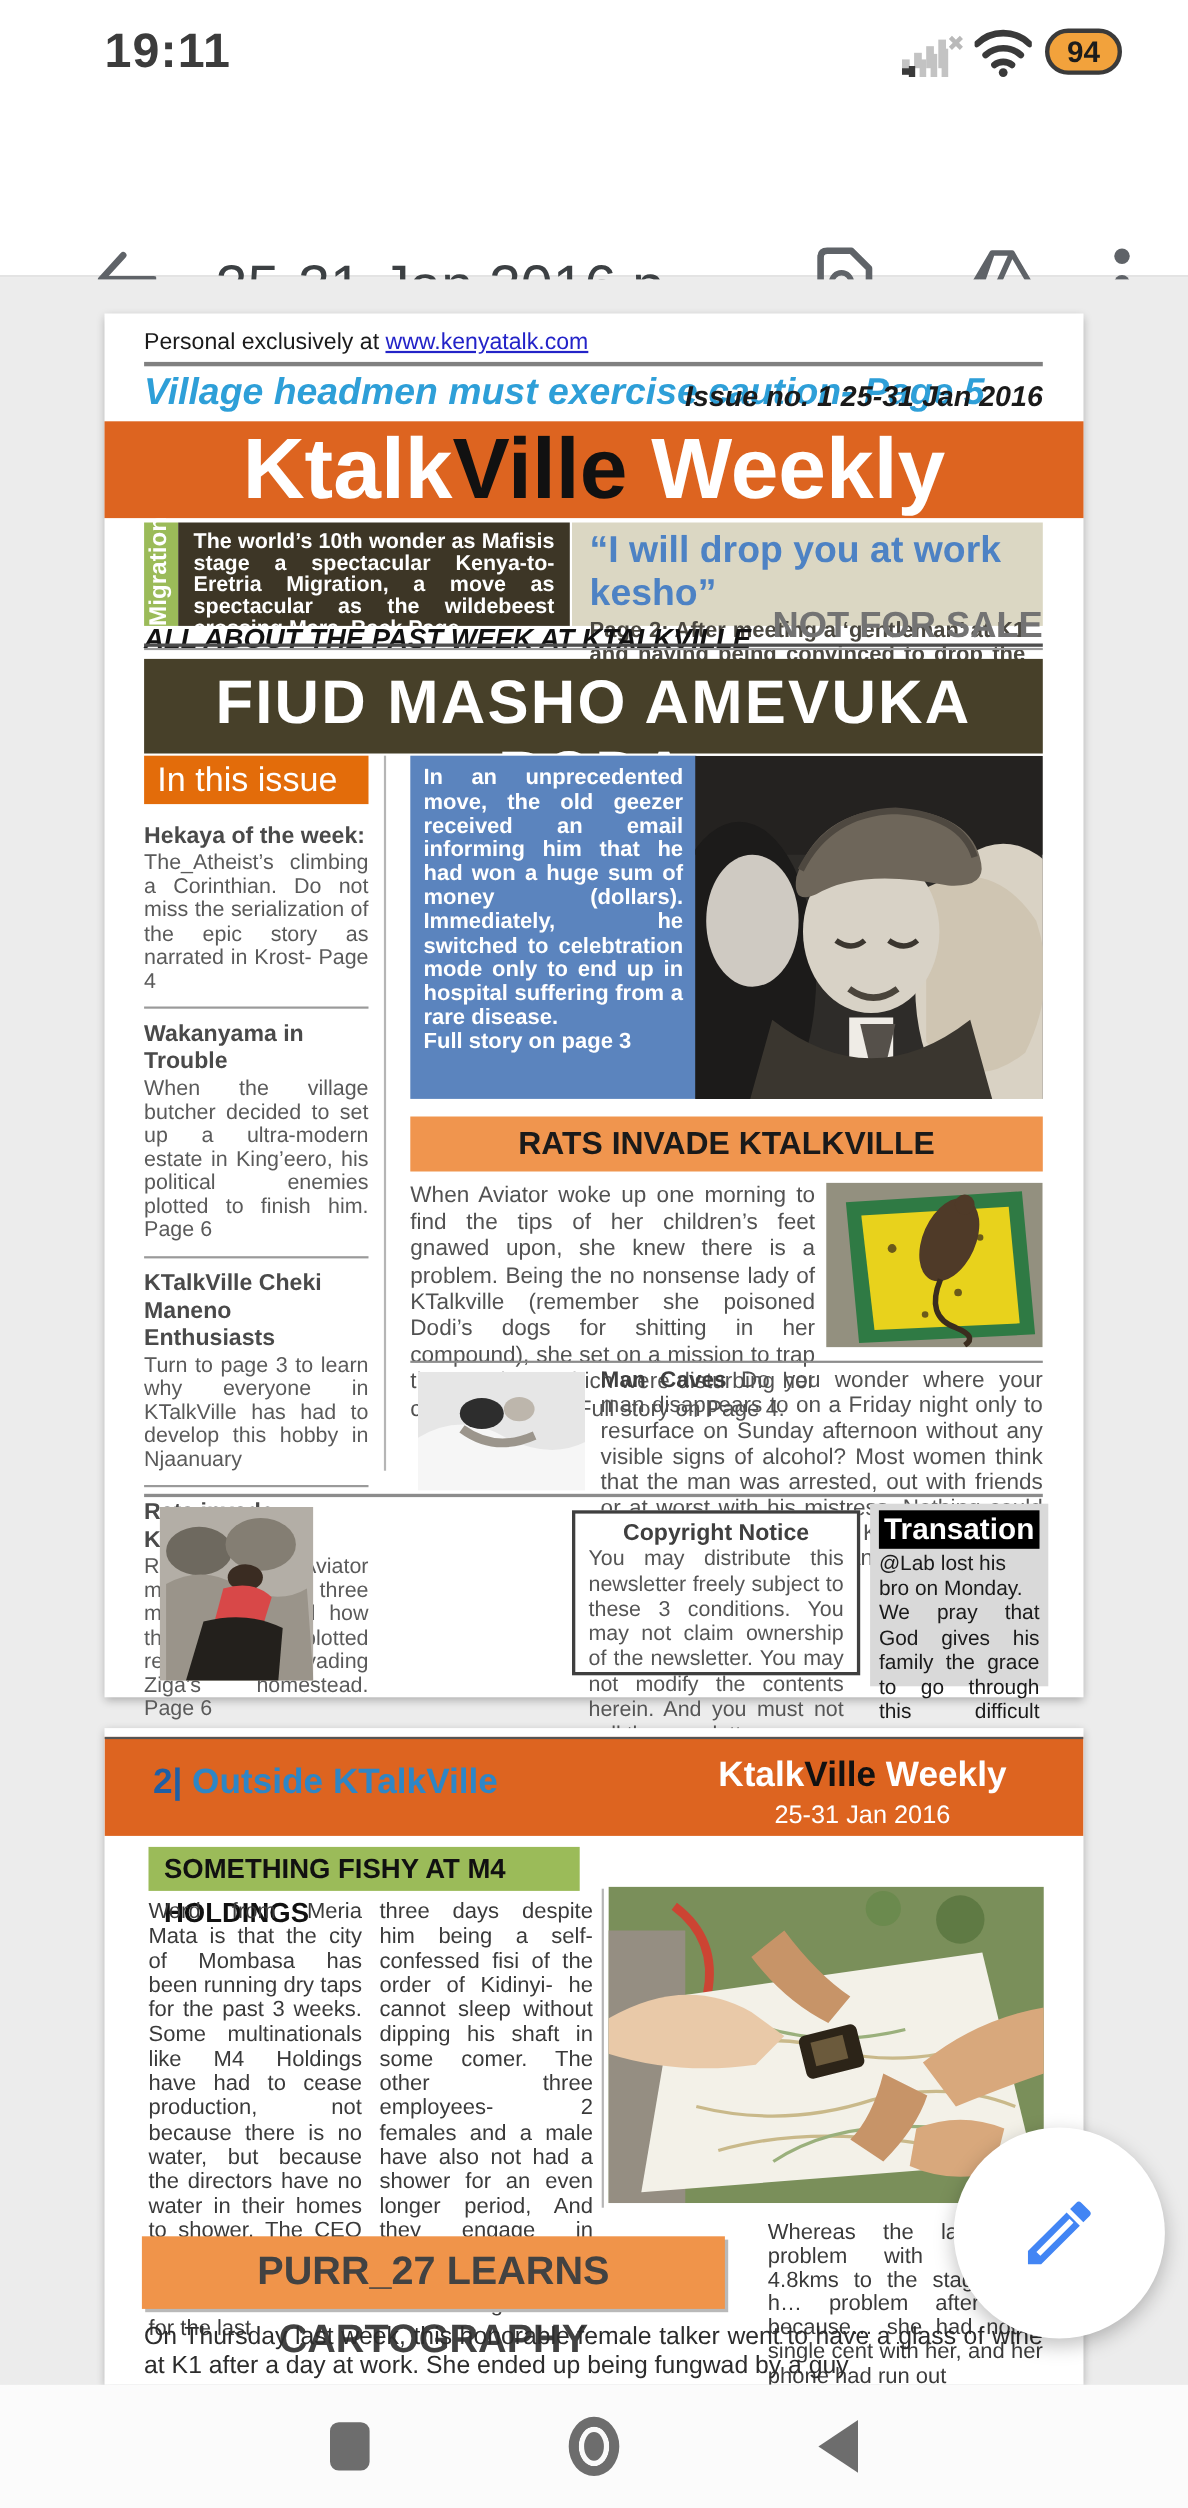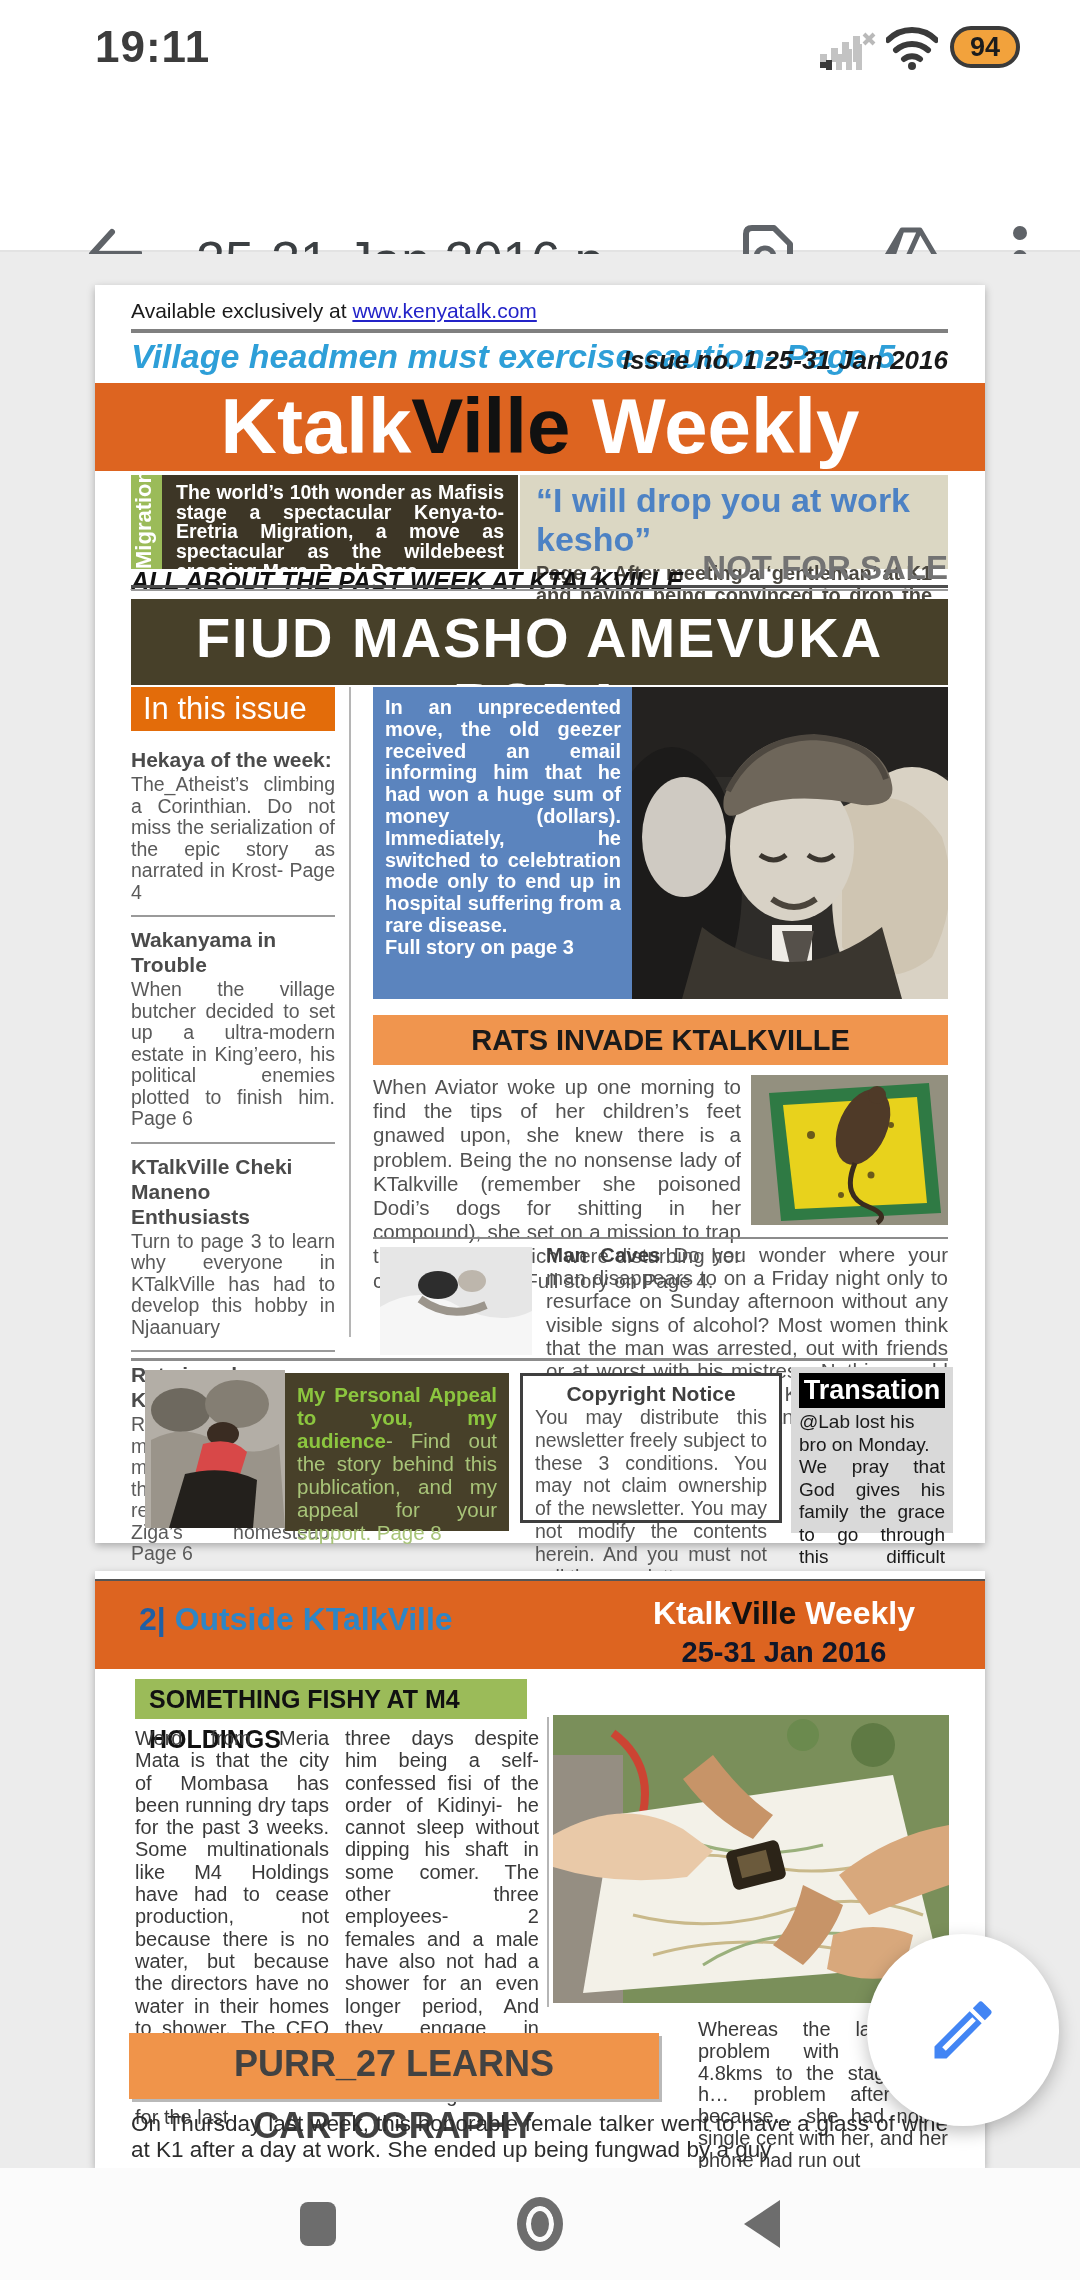--- a/index.html
+++ b/index.html
@@ -99,21 +99,21 @@
         <circle cx="8" cy="33" r="7" fill="#5f6368"></circle>
         <circle cx="8" cy="57" r="7" fill="#5f6368"></circle>
     </svg>
   </div>
 
   <div class="abs content">
 
     <div class="abs page page1">
 
       <div class="abs" style="left:36px; top:14px; font-size:21px; color:#1a1a1a;">
-        <span>Available exclusively at </span><span style="color:#2323C8; text-decoration:underline;">www.kenyatalk.com</span>
+        <span>Personal exclusively at </span><span style="color:#2323C8; text-decoration:underline;">www.kenyatalk.com</span>
       </div>
       <div class="abs rule-gray" style="left:36px; top:44px; width:817px; height:4px;"></div>
 
       <div class="abs it" style="left:36px; top:52px; font-size:34px; font-weight:700; color:#2E9FD8;">Village headmen must exercise caution- Page 5</div>
       <div class="abs it" style="right:37px; top:60px; font-size:26px; font-weight:700; color:#1a1a1a;">Issue no. 1 25-31 Jan 2016</div>
 
       <div class="abs masthead" style="left:0; top:98px; width:890px; height:88px; font-size:78px; line-height:86px;">
         <span>Ktalk</span><span style="color:#111;">Ville</span><span> Weekly</span>
       </div>
 
@@ -213,42 +213,39 @@
         <svg viewBox="0 0 140 158" preserveAspectRatio="none">
           <rect width="140" height="158" fill="#b3aea6"></rect>
           <ellipse cx="36" cy="40" rx="30" ry="22" fill="#6e695f"></ellipse>
           <ellipse cx="92" cy="34" rx="32" ry="24" fill="#847e73"></ellipse>
           <path d="M6 70 q34 -18 66 2 q36 18 62 2 l6 84 l-134 0 z" fill="#9a948a"></path>
           <ellipse cx="78" cy="64" rx="16" ry="12" fill="#3a2c22"></ellipse>
           <path d="M58 74 q28 -8 44 8 l-8 26 q-26 10 -44 -4 z" fill="#d84848"></path>
           <path d="M40 104 q40 -10 72 6 l-4 48 l-84 0 z" fill="#23201c"></path>
         </svg>
       </div>
-      <div class="abs olive justify" style="left:190px; top:1088px; width:224px; height:158px; padding:10px 12px; font-size:20.5px; line-height:23px;">
-        <span style="font-weight:700; color:#8CC63F;">My Personal Appeal to you, my audience</span><span style="color:#A8C478;">- Find out the story behind this publication, and my appeal for your support. Page 8</span>
-      </div>
       <div class="abs" style="left:425px; top:1088px; width:262px; height:150px; background:#fff; border:3px solid #3f3f3f; padding:6px 12px;">
         <div style="font-size:21px; font-weight:700; color:#3f3f3f; text-align:center;">Copyright Notice</div>
         <div class="justify" style="font-size:19.5px; color:#555; line-height:22.8px;">You may distribute this newsletter freely subject to these 3 conditions. You may not claim ownership of the newsletter. You may not modify the contents herein. And you must not sell the newsletter.</div>
       </div>
       <div class="abs" style="left:696px; top:1082px; width:162px; height:166px; background:#d9d9d9; padding:6px 8px;">
         <div style="background:#000; color:#fff; font-size:27px; font-weight:700; text-align:center; padding:2px 0;">Transation</div>
         <div style="font-size:19px; color:#1a1a1a; line-height:22.5px; margin-top:3px;">@Lab lost his bro on Monday.</div>
         <div class="justify" style="font-size:19px; color:#1a1a1a; line-height:22.5px;">We pray that God gives his family the grace to go through this difficult moment.</div>
       </div>
     </div>
 
     <div class="abs page page2">
       <div class="abs" style="left:0; top:8px; width:890px; height:90px; background:#DD6420; border-top:2px solid #555;">
         <div class="abs" style="left:44px; top:20px; font-size:32px; font-weight:700;">
           <span style="color:#1F5FA5;">2|</span> <span style="color:#2E86C6;">Outside KTalkVille</span>
         </div>
         <div class="abs" style="right:70px; top:14px; text-align:center;">
           <div style="font-size:32px; font-weight:700; color:#fff;"><span>Ktalk</span><span style="color:#111;">Ville</span><span> Weekly</span></div>
-          <div style="font-size:29px; font-weight:700; color:#0f172a; margin-top:4px;">25-31 Jan 2016</div>
+          <div style="font-size:23px; font-weight:400; color:#ffffff; margin-top:4px;">25-31 Jan 2016</div>
         </div>
       </div>
 
       <div class="abs green" style="left:40px; top:108px; width:392px; height:40px; font-size:25px; font-weight:700; color:#111; line-height:40px; padding-left:14px;">SOMETHING FISHY AT M4 HOLDINGS</div>
 
       <div class="abs justify" style="left:40px; top:156px; width:194px; font-size:20px; color:#3a3a3a; line-height:22.3px;">Word from Meria Mata is that the city of Mombasa has been running dry taps for the past 3 weeks. Some multinationals like M4 Holdings have had to cease production, not because there is no water, but because the directors have no water in their homes to shower. The CEO of M4 Holdings confessed that he has not had a shower for the last</div>
       <div class="abs" style="left:250px; top:156px; width:194px;">
         <div class="justify" style="font-size:20px; color:#3a3a3a; line-height:22.3px;">three days despite him being a self-confessed fisi of the order of Kidinyi- he cannot sleep without dipping his shaft in some comer. The other three employees- 2 females and a male have also not had a shower for an even longer period, And they engage in matters coital daily.</div>
         <div style="font-size:20px; color:#3a3a3a; line-height:22.3px; white-space:pre-line;">Imaging the stench at
 Mh4 Holdings!</div>

